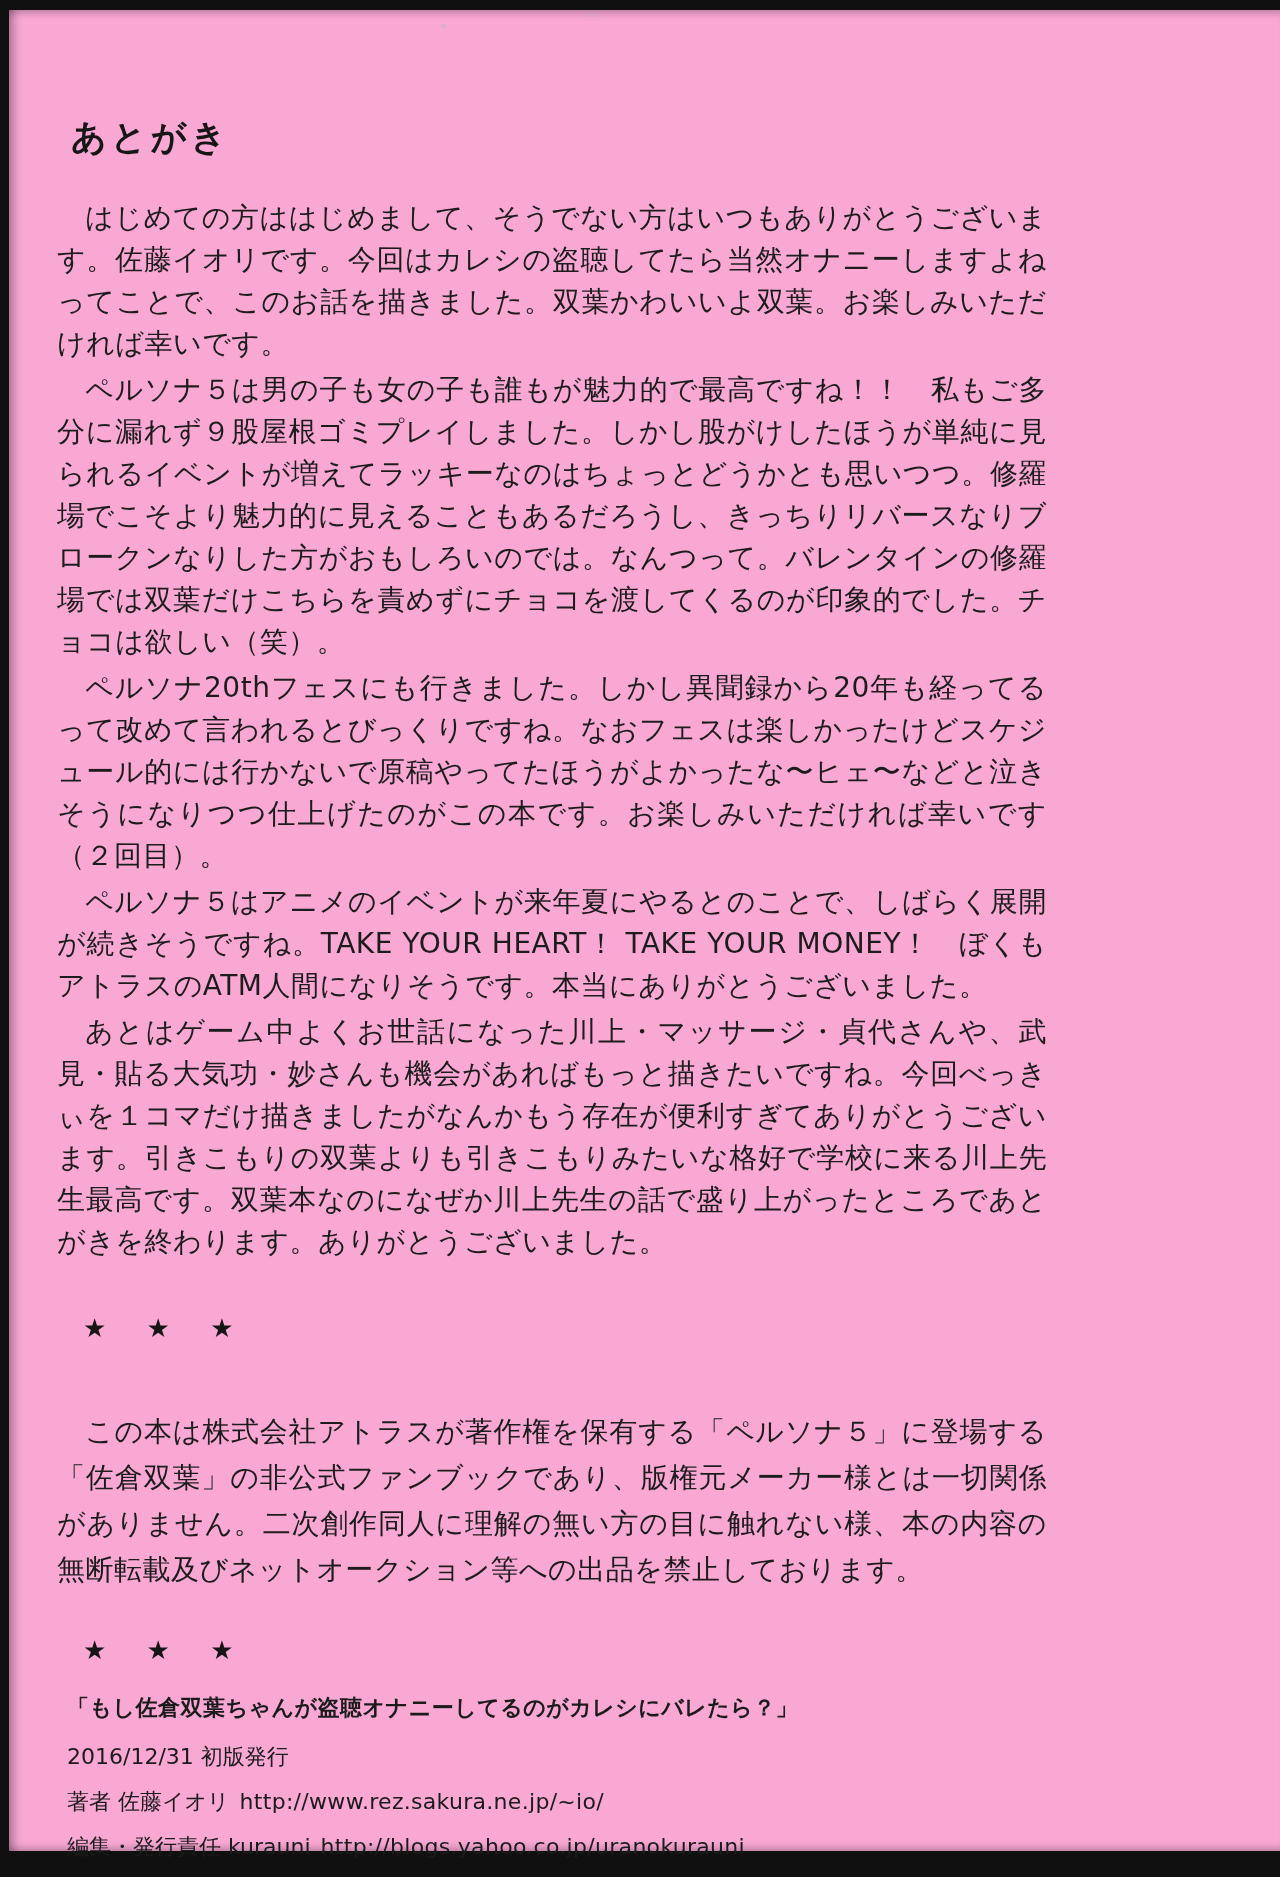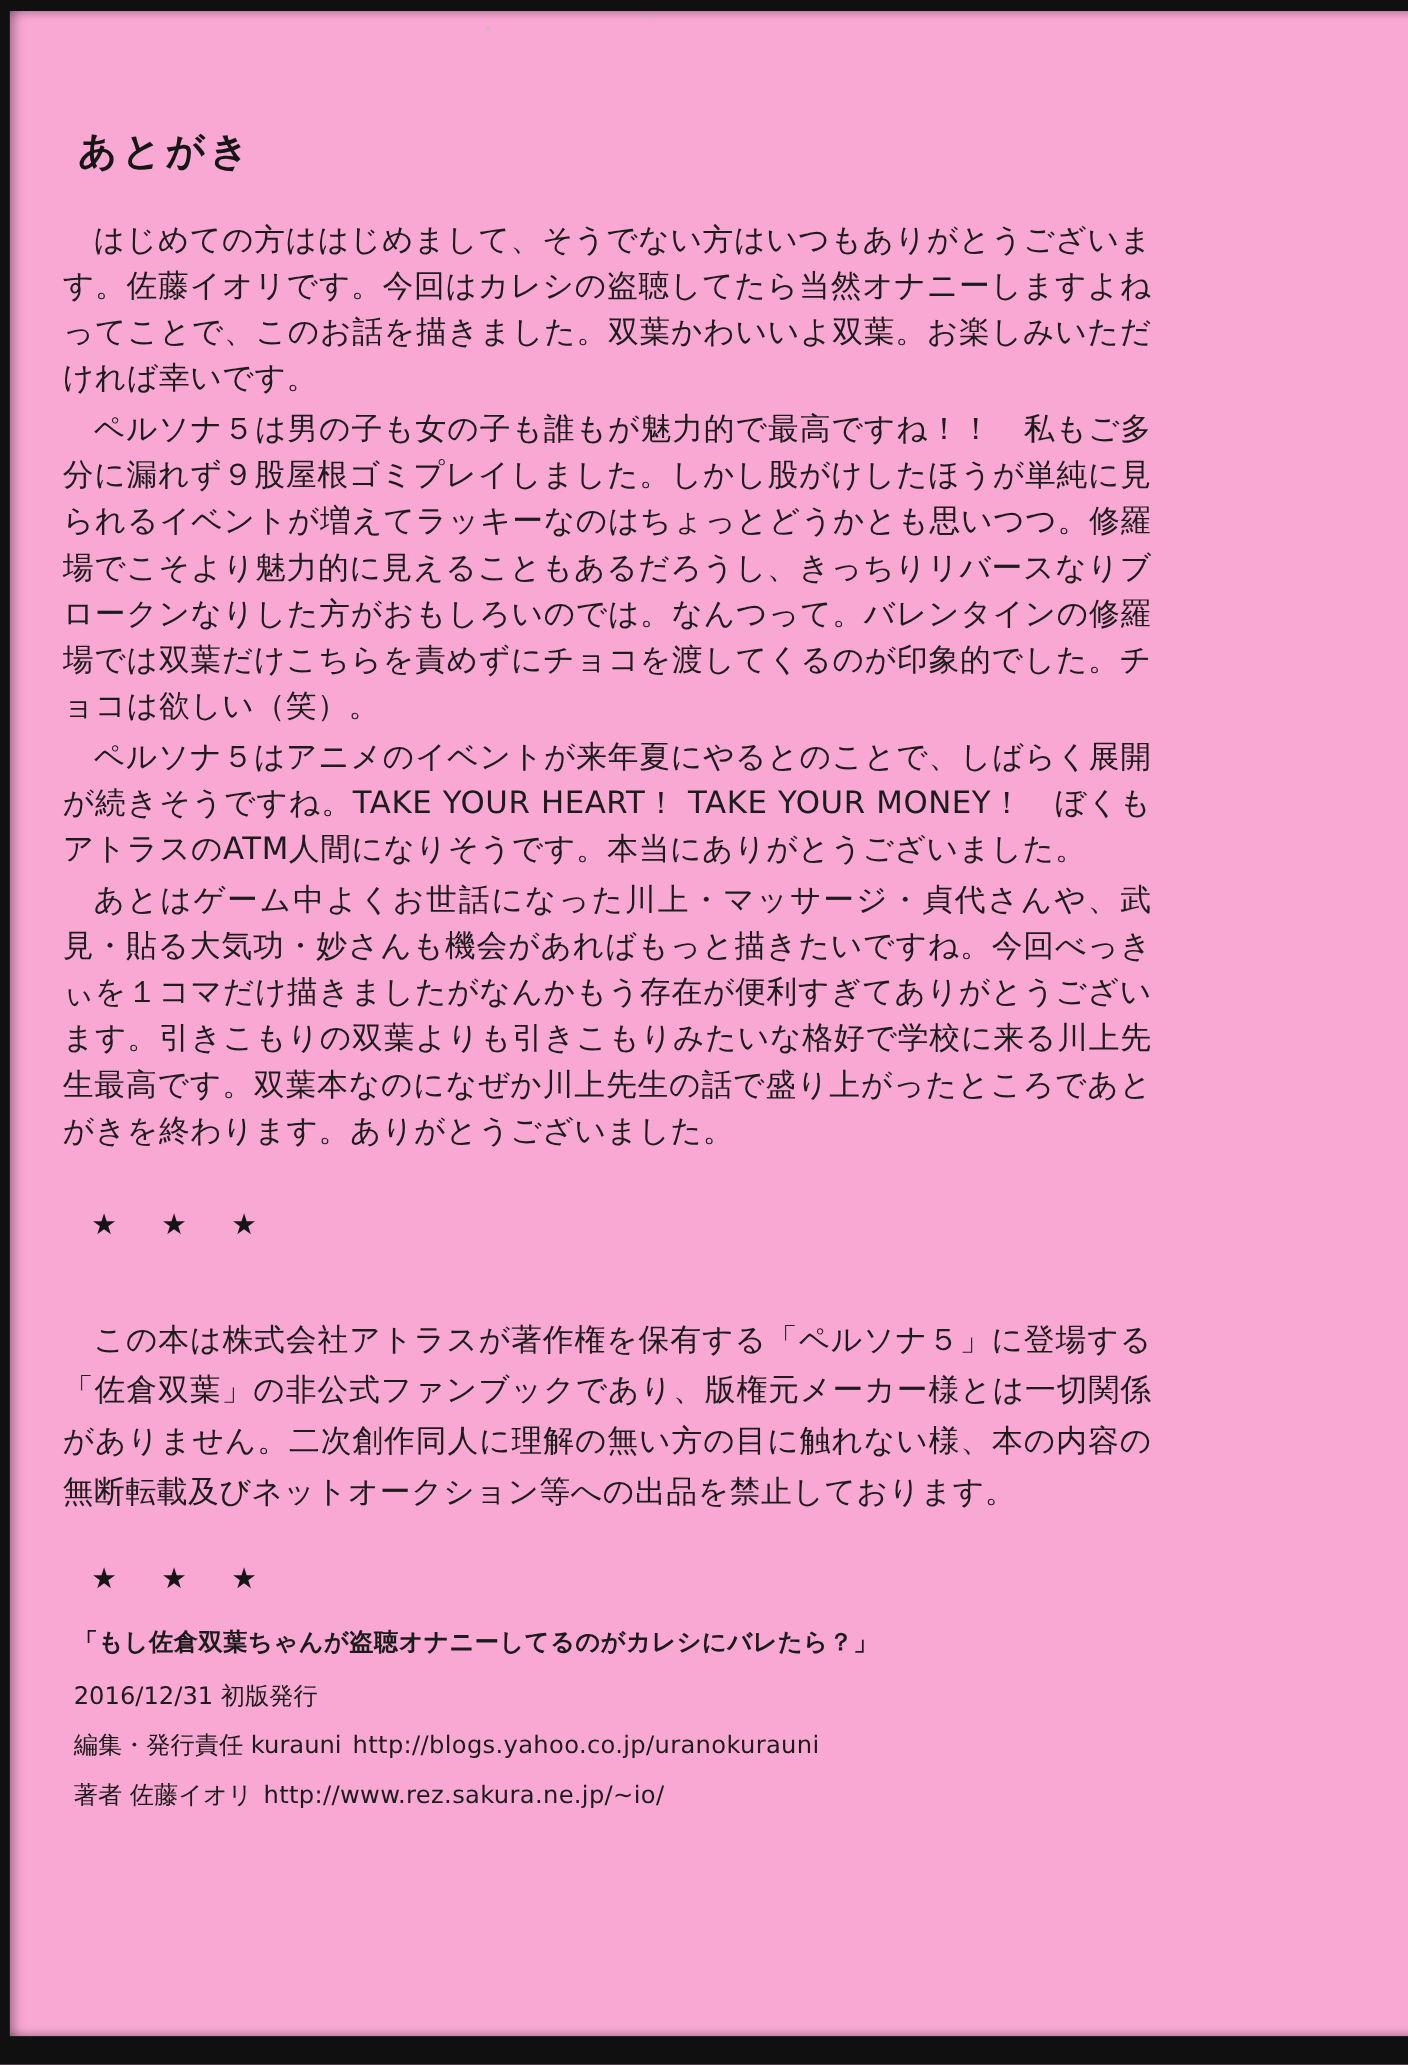--- a/index.html
+++ b/index.html
@@ -92,30 +92,31 @@
 <div class="paper">
   <span class="speck a"></span>
   <span class="speck b"></span>
 
   <div class="content">
 
     <h1 class="page-title">あとがき</h1>
 
     <p class="body">はじめての方ははじめまして、そうでない方はいつもありがとうございます。佐藤イオリです。今回はカレシの盗聴してたら当然オナニーしますよねってことで、このお話を描きました。双葉かわいいよ双葉。お楽しみいただければ幸いです。</p>
     <p class="body">ペルソナ５は男の子も女の子も誰もが魅力的で最高ですね！！　私もご多分に漏れず９股屋根ゴミプレイしました。しかし股がけしたほうが単純に見られるイベントが増えてラッキーなのはちょっとどうかとも思いつつ。修羅場でこそより魅力的に見えることもあるだろうし、きっちりリバースなりブロークンなりした方がおもしろいのでは。なんつって。バレンタインの修羅場では双葉だけこちらを責めずにチョコを渡してくるのが印象的でした。チョコは欲しい（笑）。</p>
+    <p class="body">ペルソナ20thフェスにも行きました。しかし異聞録から20年も経ってるって改めて言われるとびっくりですね。なおフェスは楽しかったけどスケジュール的には行かないで原稿やってたほうがよかったな〜ヒェ〜などと泣きそうになりつつ仕上げたのがこの本です。お楽しみいただければ幸いです（２回目）。</p>
     <p class="body">ペルソナ５はアニメのイベントが来年夏にやるとのことで、しばらく展開が続きそうですね。TAKE YOUR HEART！ TAKE YOUR MONEY！　ぼくもアトラスのATM人間になりそうです。本当にありがとうございました。</p>
     <p class="body">あとはゲーム中よくお世話になった川上・マッサージ・貞代さんや、武見・貼る大気功・妙さんも機会があればもっと描きたいですね。今回べっきぃを１コマだけ描きましたがなんかもう存在が便利すぎてありがとうございます。引きこもりの双葉よりも引きこもりみたいな格好で学校に来る川上先生最高です。双葉本なのになぜか川上先生の話で盛り上がったところであとがきを終わります。ありがとうございました。</p>
 
     <div class="stars first">★ ★ ★</div>
 
     <p class="body disclaimer">この本は株式会社アトラスが著作権を保有する「ペルソナ５」に登場する「佐倉双葉」の非公式ファンブックであり、版権元メーカー様とは一切関係がありません。二次創作同人に理解の無い方の目に触れない様、本の内容の無断転載及びネットオークション等への出品を禁止しております。</p>
 
     <div class="stars second">★ ★ ★</div>
 
     <div class="colophon">
       <p class="book-title">「もし佐倉双葉ちゃんが盗聴オナニーしてるのがカレシにバレたら？」</p>
       <p>2016/12/31 初版発行</p>
+      <p><span>著者 佐藤イオリ</span><span class="url">http://www.rez.sakura.ne.jp/~io/</span></p>
       <p><span>編集・発行責任 kurauni</span><span class="url">http://blogs.yahoo.co.jp/uranokurauni</span></p>
-      <p><span>著者 佐藤イオリ</span><span class="url">http://www.rez.sakura.ne.jp/~io/</span></p>
     </div>
 
   </div>
 </div>
 
 </body></html>

